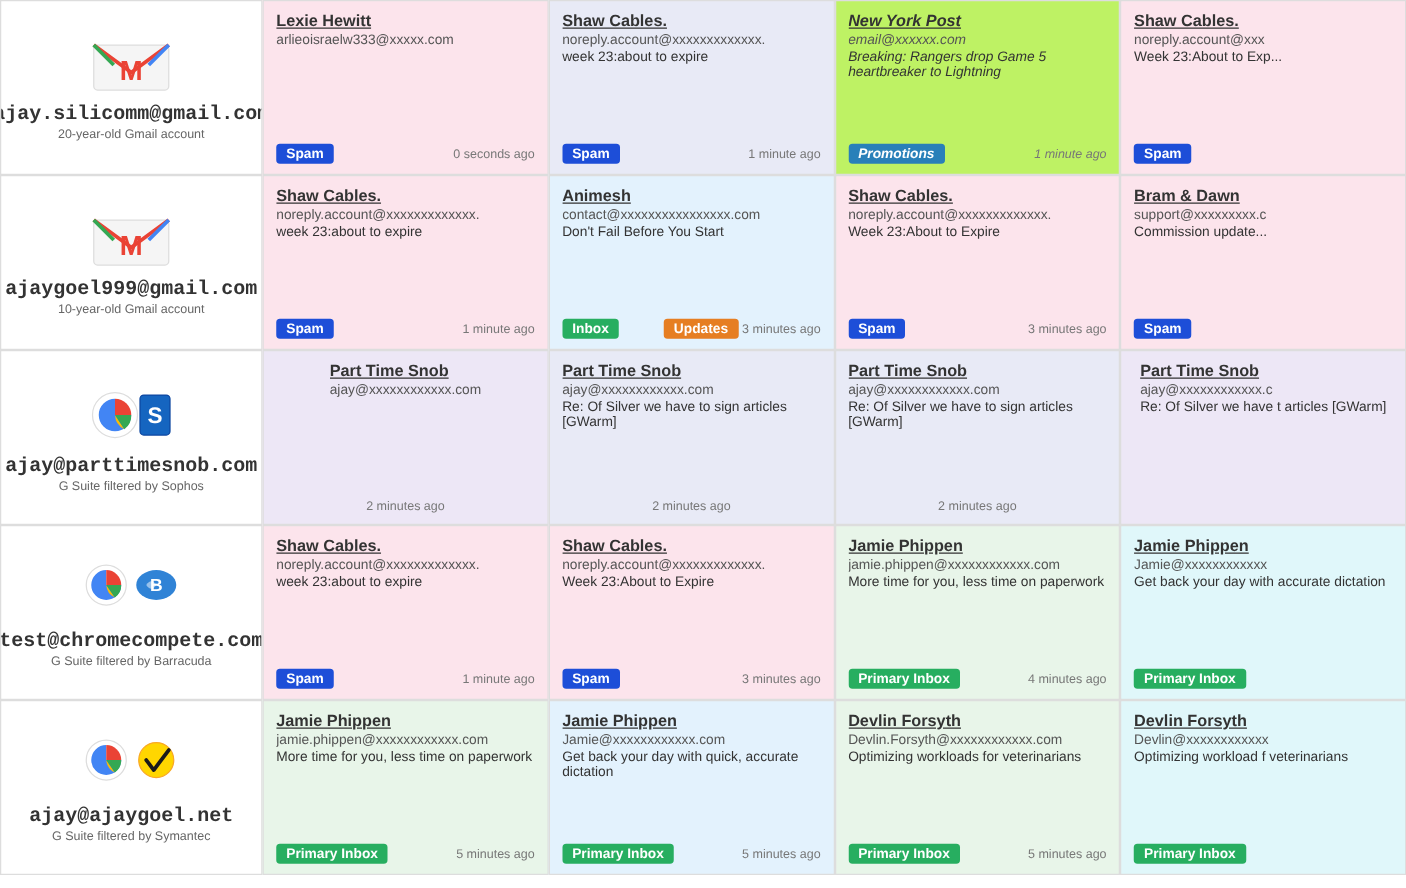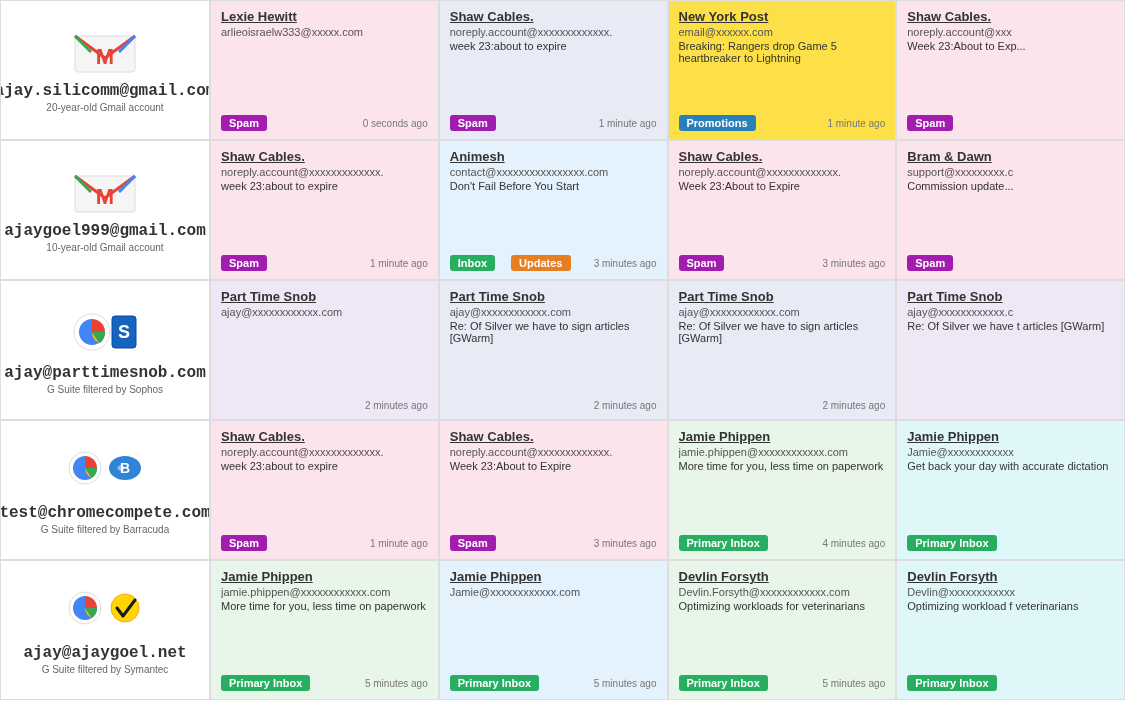--- a/index.html
+++ b/index.html
@@ -42,38 +42,38 @@
     .time { font-size: 10px; color: #777; }
     
     .badge {
       display: inline-block;
       padding: 2px 8px;
       border-radius: 3px;
       font-size: 11px;
       font-weight: bold;
       color: #fff;
     }
-    .badge-spam { background: #a21caf; }
+    .badge-spam { background: #1d4ed8; }
     .badge-promotions { background: #2980b9; }
     .badge-inbox { background: #27ae60; }
-    .badge-updates { background: #e67e22; }
+    .badge-updates { background: #e67e22; margin-left: 20px; }
     .badge-primary { background: #27ae60; }
     
     
     .row-1 .email-cell { background: #fce4ec; }
     .row-1 .email-cell:nth-child(3) { background: #e8eaf6; }
-    .row-1 .email-cell:nth-child(4) { background: #fde047; }
+    .row-1 .email-cell:nth-child(4) { background: #bef264; font-style: italic; }
     .row-1 .email-cell:nth-child(5) { background: #fce4ec; }
     
     .row-2 .email-cell { background: #fce4ec; }
     .row-2 .email-cell:nth-child(3) { background: #e3f2fd; }
     .row-2 .email-cell:nth-child(4) { background: #fce4ec; }
     .row-2 .email-cell:nth-child(5) { background: #fce4ec; }
     
-    .row-3 .email-cell { background: #ede7f6; }
+    .row-3 .email-cell { background: #ede7f6; align-items: center; }
     .row-3 .email-cell:nth-child(3) { background: #e8eaf6; }
     .row-3 .email-cell:nth-child(4) { background: #e8eaf6; }
     .row-3 .email-cell:nth-child(5) { background: #ede7f6; }
     
     .row-4 .email-cell { background: #fce4ec; }
     .row-4 .email-cell:nth-child(3) { background: #fce4ec; }
     .row-4 .email-cell:nth-child(4) { background: #e8f5e9; }
     .row-4 .email-cell:nth-child(5) { background: #e0f7fa; }
     
     .row-5 .email-cell { background: #e8f5e9; }
@@ -359,20 +359,21 @@
       </div>
       <div class="bottom-row">
         <span class="badge badge-primary">Primary Inbox</span>
         <span class="time">5 minutes ago</span>
       </div>
     </div>
     <div class="email-cell">
       <div>
         <div class="sender">Jamie Phippen</div>
         <div class="email-addr">Jamie@xxxxxxxxxxxx.com</div>
+        <div class="subject">Get back your day with quick, accurate dictation</div>
       </div>
       <div class="bottom-row">
         <span class="badge badge-primary">Primary Inbox</span>
         <span class="time">5 minutes ago</span>
       </div>
     </div>
     <div class="email-cell">
       <div>
         <div class="sender">Devlin Forsyth</div>
         <div class="email-addr">Devlin.Forsyth@xxxxxxxxxxxx.com</div>

